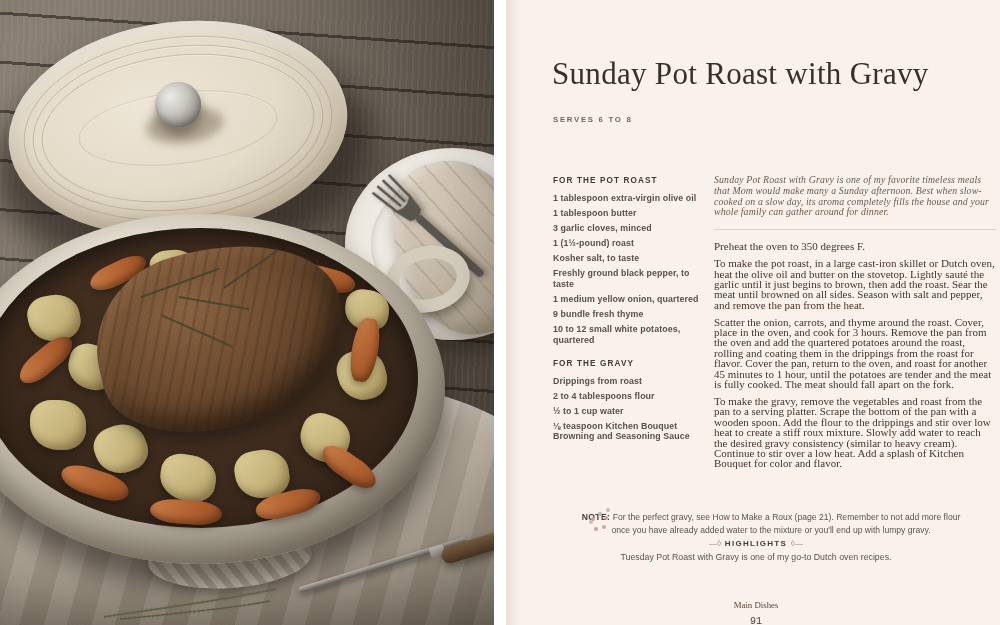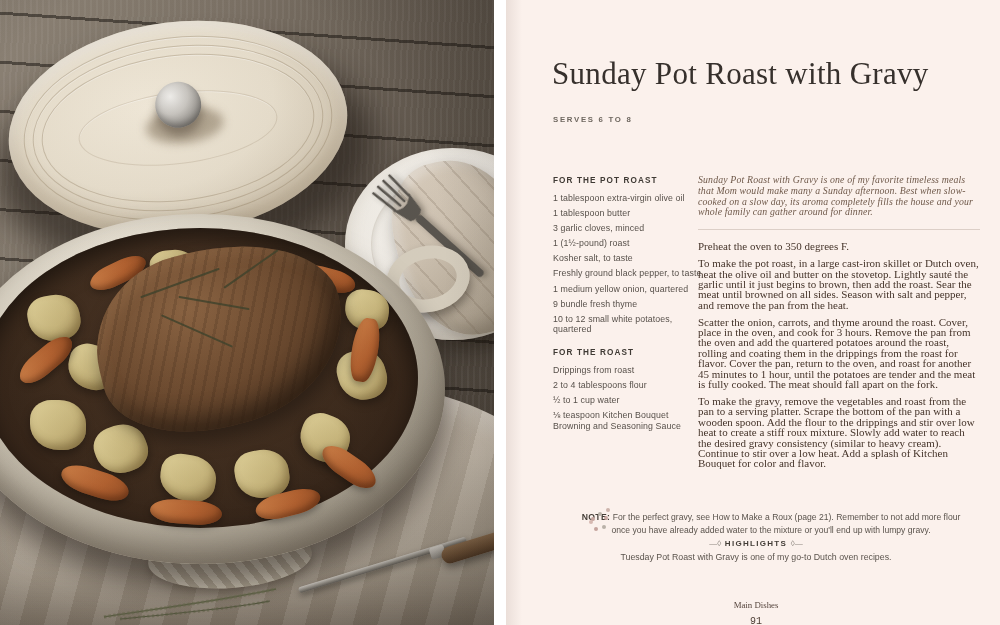--- a/index.html
+++ b/index.html
@@ -93,22 +93,22 @@
   
   .recipe-page{position:relative;width:500px;height:625px;background:#fbf1ec;color:#46352e;}
   .recipe-page::before{content:'';position:absolute;left:0;top:0;bottom:0;width:16px;
     background:linear-gradient(90deg, rgba(90,60,45,0.10), rgba(90,60,45,0));}
   .title{position:absolute;left:46px;top:56px;margin:0;font-family:"Liberation Serif",serif;font-weight:400;
     font-size:31px;letter-spacing:0.3px;color:#36302c;}
   .serves{position:absolute;left:47px;top:115px;font-size:7.8px;font-weight:700;letter-spacing:1.7px;color:#6e675f;}
   .ing-col{position:absolute;left:47px;top:176px;width:158px;}
   .ing-heading{font-size:8.2px;font-weight:700;letter-spacing:1.1px;color:#3f3a34;margin:0 0 8px 0;}
   .ing-heading.gravy{margin-top:13px;}
-  .ing-item{font-size:8.8px;line-height:10.6px;color:#57504a;margin:0 0 4.5px 0;width:155px;letter-spacing:0.1px;}
-  .main-col{position:absolute;left:192px;top:175px;width:282px;}
+  .ing-item{font-size:8.8px;line-height:10.6px;color:#57504a;margin:0 0 4.5px 0;width:155px;letter-spacing:0.1px;font-weight:bold;}
+  .main-col{position:absolute;left:208px;top:175px;width:282px;}
   .intro{font-family:"Liberation Serif",serif;font-style:italic;font-size:9.8px;line-height:10.8px;
     color:#6f594a;margin:0;letter-spacing:0.15px;}
   .divider{height:1px;background:#dccfc7;margin:11px 0 11px 0;}
   .step{font-family:"Liberation Serif",serif;font-size:11px;line-height:10.4px;color:#45342a;margin:0 0 6.5px 0;}
   .note-block{position:absolute;left:75px;top:511px;width:380px;text-align:center;
     font-size:8.6px;line-height:13px;color:#5a534c;}
   .note-label{font-weight:700;color:#433d36;letter-spacing:0.4px;}
   .note-dots{position:absolute;left:10px;top:6px;width:4px;height:4px;border-radius:50%;background:#c5a49e;
     box-shadow:7px -5px 0 #b9b1a8, 13px -1px 0 #c9a8a2, 11px 8px 0 #b9b1a8, 3px 10px 0 #c5a49e, -2px 3px 0 #d6b9b1, 15px -9px 0 #cdb4ac;}
   .hl-block{position:absolute;left:50px;top:539px;width:400px;text-align:center;}
@@ -194,21 +194,21 @@
           <div class="ing-item">1 tablespoon extra-virgin olive oil</div>
           <div class="ing-item">1 tablespoon butter</div>
           <div class="ing-item">3 garlic cloves, minced</div>
           <div class="ing-item">1 (1½-pound) roast</div>
           <div class="ing-item">Kosher salt, to taste</div>
           <div class="ing-item">Freshly ground black pepper, to taste</div>
           <div class="ing-item">1 medium yellow onion, quartered</div>
           <div class="ing-item">9 bundle fresh thyme</div>
           <div class="ing-item">10 to 12 small white potatoes, quartered</div>
         </div>
-      <div class="ing-heading gravy">FOR THE ROAST</div>
+      <div class="ing-heading gravy">FOR THE GRAVY</div>
       <div>
           <div class="ing-item">Drippings from roast</div>
           <div class="ing-item">2 to 4 tablespoons flour</div>
           <div class="ing-item">½ to 1 cup water</div>
           <div class="ing-item">⅛ teaspoon Kitchen Bouquet Browning and Seasoning Sauce</div>
         </div>
     </div>
 
     <div class="main-col">
       <p class="intro">Sunday Pot Roast with Gravy is one of my favorite timeless meals that Mom would make many a Sunday afternoon. Best when slow-cooked on a slow day, its aroma completely fills the house and your whole family can gather around for dinner.</p>

